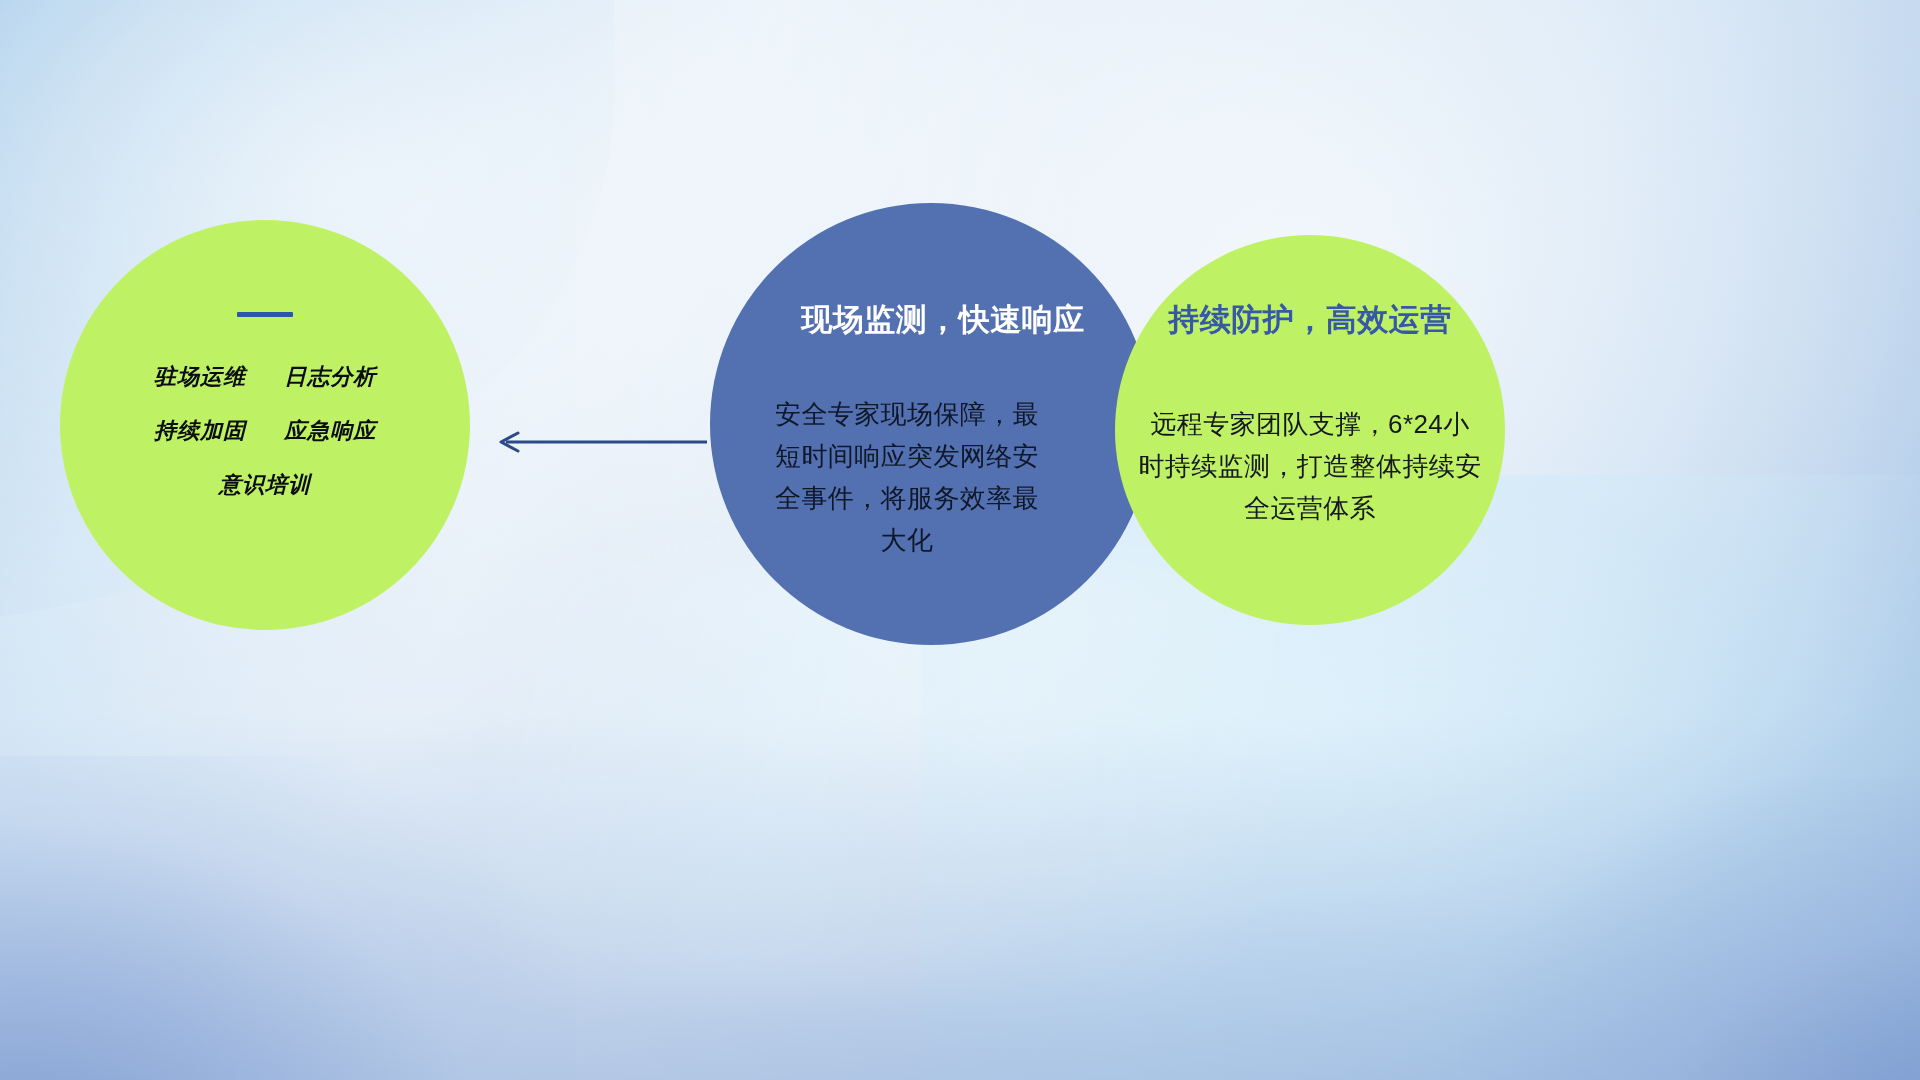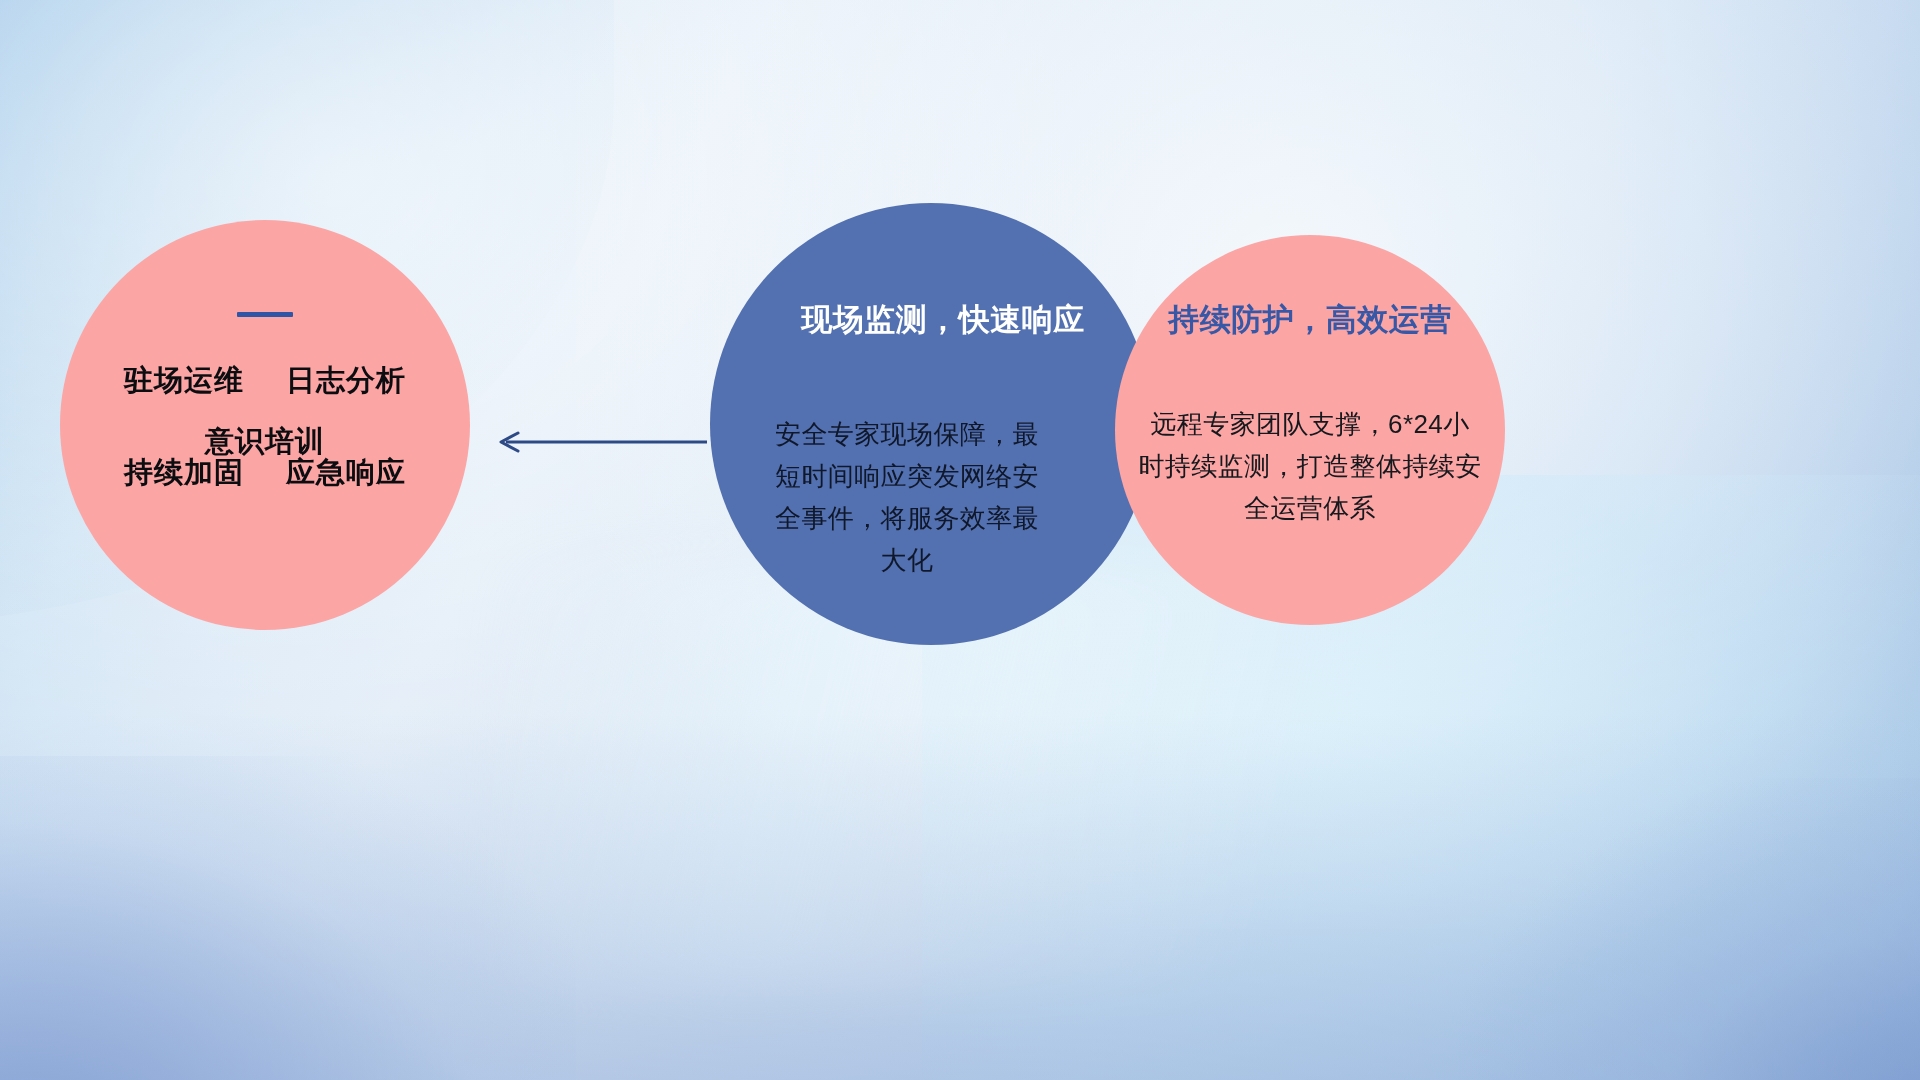--- a/index.html
+++ b/index.html
@@ -130,21 +130,21 @@
     filter: blur(26px);
   }
 
   
   .circle {
     position: absolute;
     border-radius: 50%;
     box-sizing: border-box;
   }
   .circle-white {
-    background: #fca5a5;
+    background: #bef264;
   }
   .circle-blue {
     background: #5371b0;
   }
 
   
   #circle-left {
     left: 60px;
     top: 220px;
     width: 410px;
@@ -159,27 +159,28 @@
     padding: 0 26px;
   }
   .left-dash {
     width: 56px;
     height: 5px;
     background: #2f56a6;
     margin: 0 auto 48px auto;
     border-radius: 1px;
   }
   .left-line {
-    font-size: 29px;
+    font-size: 22px;
     font-weight: bold;
     color: #0b0d10;
     letter-spacing: 1px;
     line-height: 1.05;
     margin-bottom: 31px;
     white-space: nowrap;
+    font-style: italic;
   }
   .left-line .gap {
     display: inline-block;
     width: 24px;
   }
   .left-line.last {
     margin-bottom: 0;
   }
 
   
@@ -197,21 +198,21 @@
     text-align: center;
     padding: 0 34px;
   }
   .mid-title {
     font-size: 31px;
     font-weight: bold;
     color: #ffffff;
     letter-spacing: 0.5px;
     white-space: nowrap;
     margin-left: 24px;
-    margin-bottom: 72px;
+    margin-bottom: 52px;
   }
   .mid-body {
     font-size: 26px;
     color: #0f172a;
     line-height: 1.62;
     text-align: center;
     letter-spacing: 0.4px;
     margin-left: 18px;
     max-width: 290px;
     margin-right: auto;
@@ -276,28 +277,28 @@
   <div id="circle-left" class="circle circle-white">
     <div class="left-inner">
       <div class="left-dash"></div>
 
       <div class="left-line">
         <span>驻场运维</span>
         <span class="gap"></span>
         <span>日志分析</span>
       </div>
 
-      <div class="left-line last">
-        <span>意识培训</span>
-      </div>
-
       <div class="left-line">
         <span>持续加固</span>
         <span class="gap"></span>
         <span>应急响应</span>
+      </div>
+
+      <div class="left-line last">
+        <span>意识培训</span>
       </div>
     </div>
   </div>
 
   <div id="circle-mid" class="circle circle-blue">
     <div class="mid-inner">
       <div class="mid-title">现场监测，快速响应</div>
       <div class="mid-body">安全专家现场保障，最短时间响应突发网络安全事件，将服务效率最大化</div>
     </div>
   </div>

